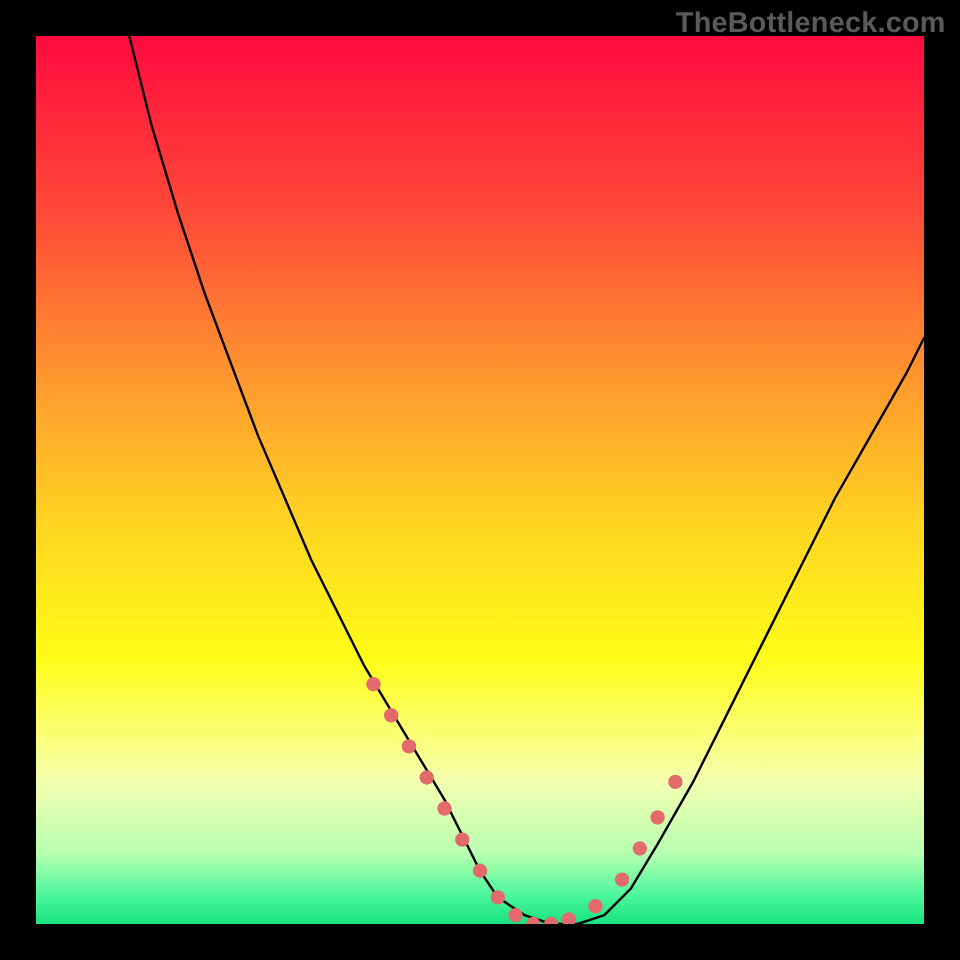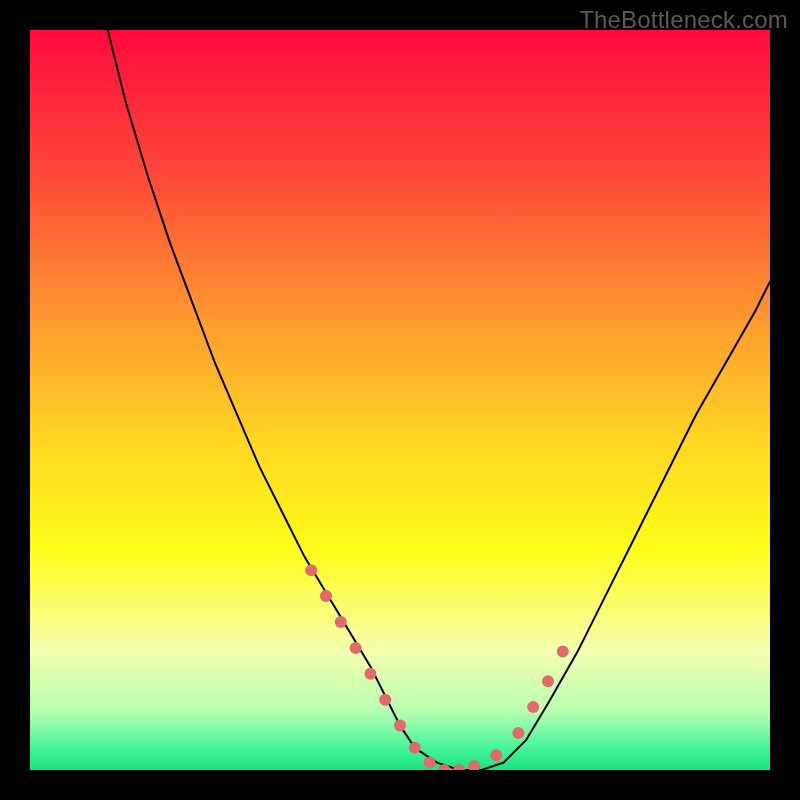--- a/index.html
+++ b/index.html
@@ -25,21 +25,21 @@
     left: 0;
     top: 0;
     width: 740px;
     height: 740px;
   }
   .watermark {
     position: absolute;
     top: 6px;
     right: 12px;
     font-size: 24px;
-    font-weight: 400;
+    font-weight: 700;
     color: #5a5a5a;
     letter-spacing: 0.2px;
     font-family: Arial, Helvetica, sans-serif;
   }
   svg.curve {
     position: absolute;
     left: 0;
     top: 0;
   }
 </style>

